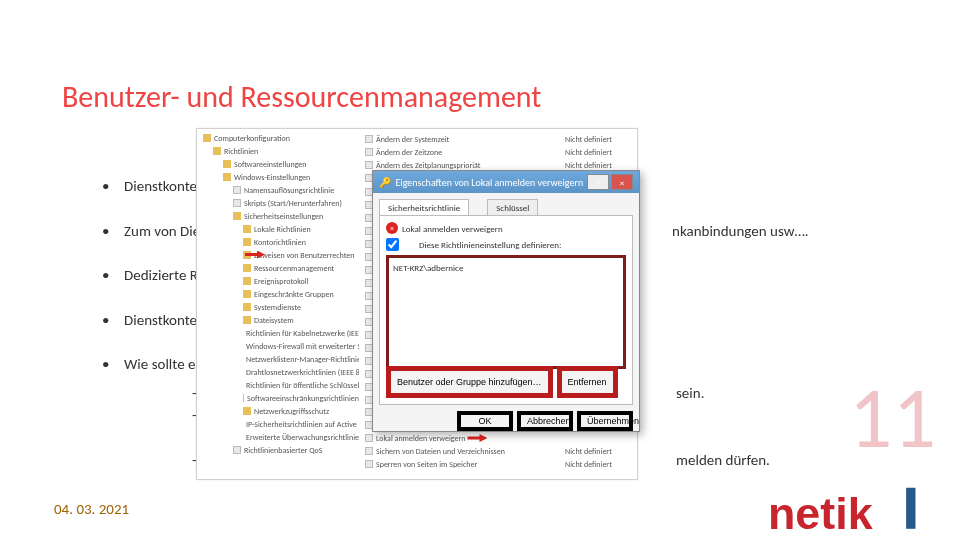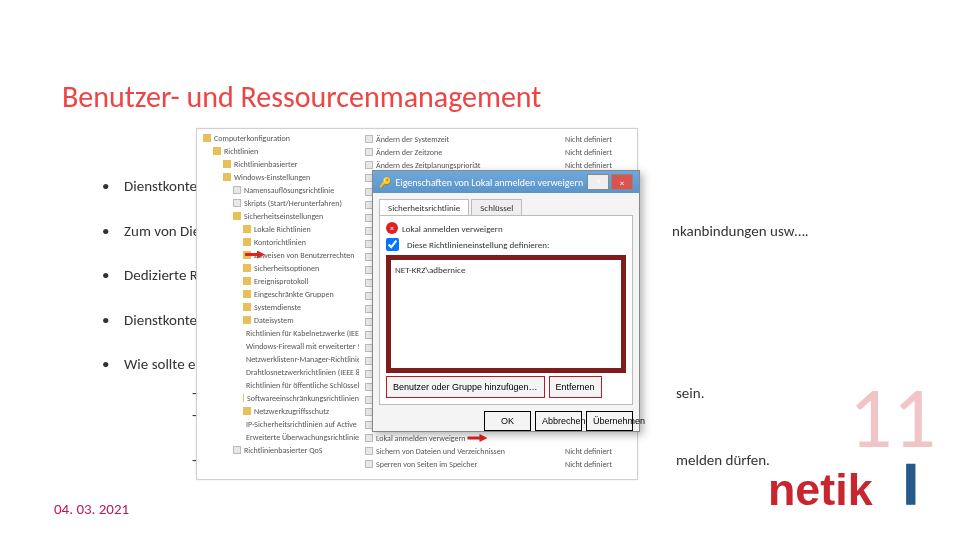--- a/index.html
+++ b/index.html
@@ -20,34 +20,34 @@
 .list .row{display:flex;height:13px;align-items:flex-end}
 .list .col1{flex:1;padding-left:4px;display:flex;align-items:center;white-space:nowrap;overflow:hidden}
 .list .col2{width:70px;white-space:nowrap;overflow:hidden}
 .redarrow{width:20px;height:8px;background:#d22;margin-left:2px;clip-path:polygon(0 30%,60% 30%,60% 0,100% 50%,60% 100%,60% 70%,0 70%)}
 .tree .redarrow{position:absolute;background:#d22;width:20px;height:8px;clip-path:polygon(0 30%,60% 30%,60% 0,100% 50%,60% 100%,60% 70%,0 70%)}
 .dialog{position:absolute;left:372px;top:170px;width:266px;height:260px;background:#f4f4f4;border:1px solid #888;box-shadow:3px 3px 8px rgba(0,0,0,.3);font-size:9px;color:#333}
 .dlg-title{height:22px;background:linear-gradient(#6fa8dc,#5b94c8);color:#fff;display:flex;align-items:center;padding:0 6px;font-size:10px}
 .dlg-title .gap{flex:1}
 .dlg-btn{width:20px;height:14px;margin-left:2px;background:#eee;border:1px solid #888;display:flex;align-items:center;justify-content:center;font-size:9px}
 .dlg-close{background:#d9534f;color:#fff}
-.tabs{display:flex;padding:6px 2px 0 6px;gap:2px}
+.tabs{display:flex;padding:6px 2px 0 6px;gap:18px}
 .tab{padding:2px 8px;border:1px solid #bbb;background:#fff;border-bottom:none;font-size:9px}
 .tab.back{background:#eee}
 .panel{margin:0 6px;border:1px solid #bbb;background:#fff;height:176px;padding:6px;position:relative}
 .panel .heading{display:flex;align-items:center;gap:4px;margin-bottom:4px}
 .red-x{width:12px;height:12px;border-radius:50%;background:#d22;color:#fff;display:flex;align-items:center;justify-content:center;font-size:8px}
-.listbox{margin-top:4px;border:5px solid #7f1d1d;height:100px;padding:4px;font-size:9px}
+.listbox{margin-top:4px;border:3px solid #7f1d1d;height:100px;padding:4px;font-size:9px}
 .panel-btns{position:absolute;left:6px;bottom:6px;display:flex;gap:4px}
-.panel-btns button{font-size:9px;height:22px;padding:0 6px;background:#f4f4f4;border:1px solid #b91c1c}
+.panel-btns button{font-size:9px;height:32px;padding:0 6px;background:#f4f4f4;border:5px solid #b91c1c}
 .dlg-bottom{display:flex;justify-content:flex-end;gap:4px;padding:6px}
-.dlg-bottom button{font-size:9px;height:20px;width:47px;background:#f4f4f4;border:1px solid #000000}
+.dlg-bottom button{font-size:9px;height:20px;width:56px;background:#f4f4f4;border:4px solid #000000}
 .bignum{position:absolute;right:24px;bottom:70px;font-size:86px;font-weight:400;color:rgba(210,60,70,.3)}
-.date{position:absolute;left:54px;bottom:22px;font-size:15px;color:#be185d}
-.logo{position:absolute;right:24px;bottom:24px;display:flex;align-items:center}
+.date{position:absolute;left:54px;bottom:22px;font-size:15px;color:#a16207}
+.logo{position:absolute;right:24px;bottom:0;display:flex;align-items:center}
 .logo svg{height:56px}
 </style>
 </head>
 <body>
 
 <div class="title">Benutzer- und Ressourcenmanagement</div>
 
 <ul class="bullets">
   <li><span>Dienstkonten -&gt; s</span></li>
   <li><span>Zum von Diensten</span><span style="position:absolute;left:570px">nkanbindungen usw….</span></li>
@@ -67,21 +67,21 @@
       <div class="L0">
         <span class="folder"></span>
         <span>Computerkonfiguration</span>
       </div>
       <div class="L1">
         <span class="folder"></span>
         <span>Richtlinien</span>
       </div>
       <div class="L2">
         <span class="folder"></span>
-        <span>Richtlinienbasierter</span>
+        <span>Softwareeinstellungen</span>
       </div>
       <div class="L2">
         <span class="folder"></span>
         <span>Windows-Einstellungen</span>
       </div>
       <div class="L3">
         <span class="doc"></span>
         <span>Namensauflösungsrichtlinie</span>
       </div>
       <div class="L3">
@@ -100,21 +100,21 @@
         <span class="folder"></span>
         <span>Kontorichtlinien</span>
       </div>
       <div class="L4">
         <span class="folder"></span>
         <span>Zuweisen von Benutzerrechten</span>
         <span class="redarrow"></span>
       </div>
       <div class="L4">
         <span class="folder"></span>
-        <span>Sicherheitsoptionen</span>
+        <span>Ressourcenmanagement</span>
       </div>
       <div class="L4">
         <span class="folder"></span>
         <span>Ereignisprotokoll</span>
       </div>
       <div class="L4">
         <span class="folder"></span>
         <span>Eingeschränkte Gruppen</span>
       </div>
       <div class="L4">
@@ -363,21 +363,21 @@
   </div>
   <div class="tabs">
     <div class="tab">Sicherheitsrichtlinie</div>
     <div class="tab back">Schlüssel</div>
   </div>
   <div class="panel">
     <div class="heading">
         <span class="red-x">×</span>
         <span>Lokal anmelden verweigern</span>
       </div>
-    <label style="display:flex;align-items:center;gap:8px">
+    <label style="display:flex;align-items:center;gap:20px">
         <input type="checkbox" checked="" style="margin: 0px;"> 
         <span>Diese Richtlinieneinstellung definieren:</span>
       </label>
     <div class="listbox"><span>NET-KRZ\adbernice</span></div>
     <div class="panel-btns">
       <button>Benutzer oder Gruppe hinzufügen…</button>
       <button>Entfernen</button>
     </div>
   </div>
   <div class="dlg-bottom">

